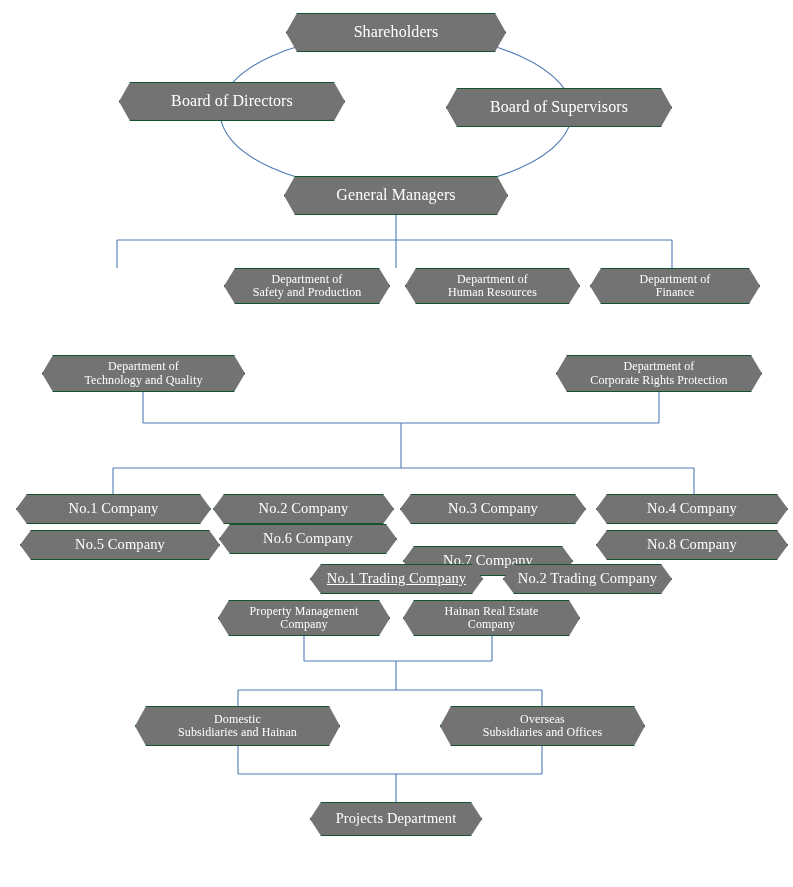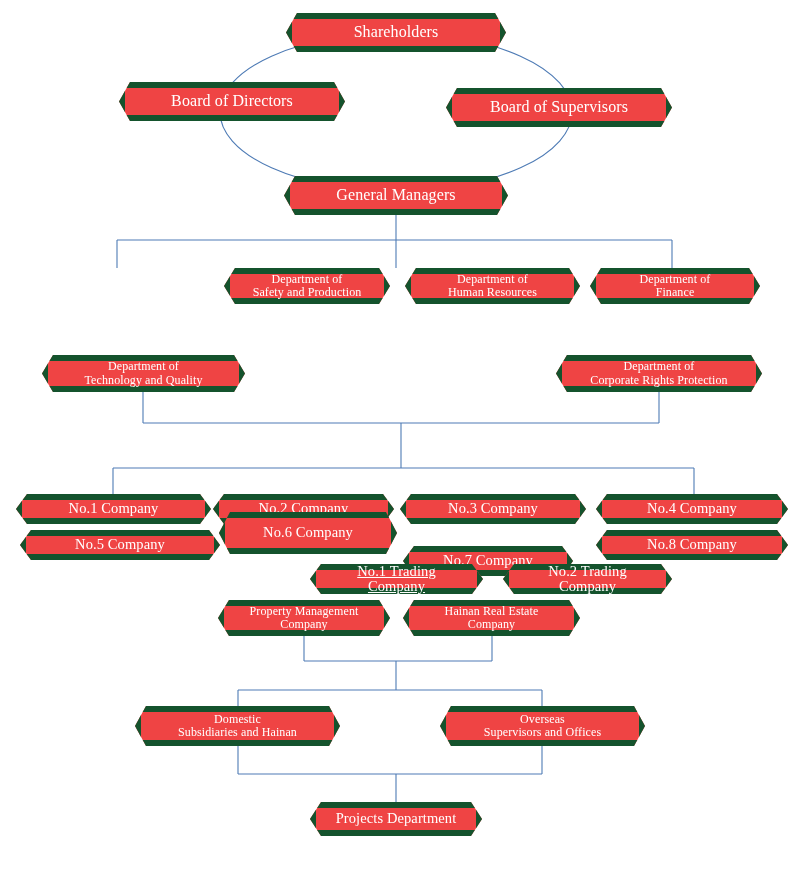--- a/index.html
+++ b/index.html
@@ -20,22 +20,22 @@
   #lines {
     position: absolute;
     left: 0; top: 0;
     width: 793px; height: 887px;
     pointer-events: none;
   }
   
   .node {
     position: absolute;
     box-sizing: border-box;
-    background: #ef4444;
-    border: 6px solid #14532d;
+    background: #737373;
+    border: 1px solid #14532d;
     -webkit-clip-path: polygon(11px 0, calc(100% - 11px) 0, 100% 50%, calc(100% - 11px) 100%, 11px 100%, 0 50%);
     clip-path: polygon(11px 0, calc(100% - 11px) 0, 100% 50%, calc(100% - 11px) 100%, 11px 100%, 0 50%);
     display: flex;
     align-items: center;
     justify-content: center;
     text-align: center;
     color: #FFFFFF;
     line-height: 1.06;
     font-size: 14.5px;
     letter-spacing: 0.1px;
@@ -112,38 +112,38 @@
   <div class="node" style="left:16px; top:494px; width:195px; height:30px;">No.1 Company</div>
 
   <div class="node" style="left:213px; top:494px; width:181px; height:30px;">No.2 Company</div>
 
   <div class="node" style="left:400px; top:494px; width:186px; height:30px;">No.3 Company</div>
 
   <div class="node" style="left:596px; top:494px; width:192px; height:30px;">No.4 Company</div>
 
   <div class="node" style="left:20px; top:530px; width:200px; height:30px;">No.5 Company</div>
 
-  <div class="node" style="left:219px; top:512px; width:178px; height:42px;">No.6 Company</div>
+  <div class="node" style="left:219px; top:524px; width:178px; height:30px;">No.6 Company</div>
 
   <div class="node" style="left:403px; top:546px; width:170px; height:30px;">No.7 Company</div>
 
   <div class="node" style="left:596px; top:530px; width:192px; height:30px;">No.8 Company</div>
 
 
   <div class="node" style="left:310px; top:564px; width:173px; height:30px;text-decoration:underline;">No.1 Trading Company</div>
 
   <div class="node" style="left:503px; top:564px; width:169px; height:30px;">No.2 Trading Company</div>
 
   <div class="node two-line" style="left:218px; top:600px; width:172px; height:36px;">Property Management
 Company</div>
 
   <div class="node two-line" style="left:403px; top:600px; width:177px; height:36px;">Hainan Real Estate
 Company</div>
 
   <div class="node two-line" style="left:135px; top:706px; width:205px; height:40px;">Domestic
 Subsidiaries and Hainan</div>
 
   <div class="node two-line" style="left:440px; top:706px; width:205px; height:40px;">Overseas
-Supervisors and Offices</div>
+Subsidiaries and Offices</div>
 
   <div class="node" style="left:310px; top:802px; width:172px; height:34px;">Projects Department</div>
 
 </div>
 
 </body></html>

